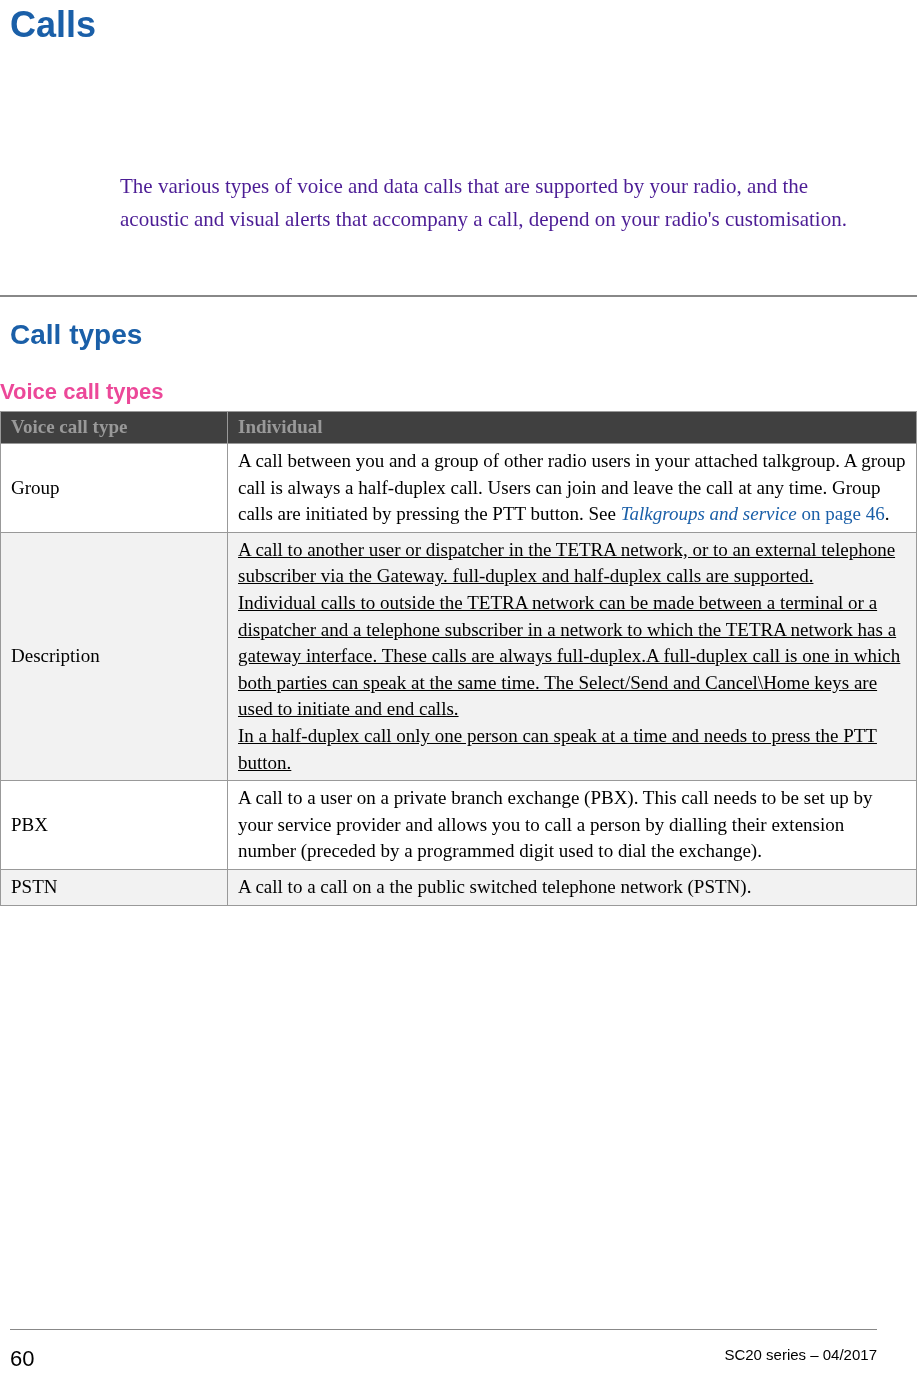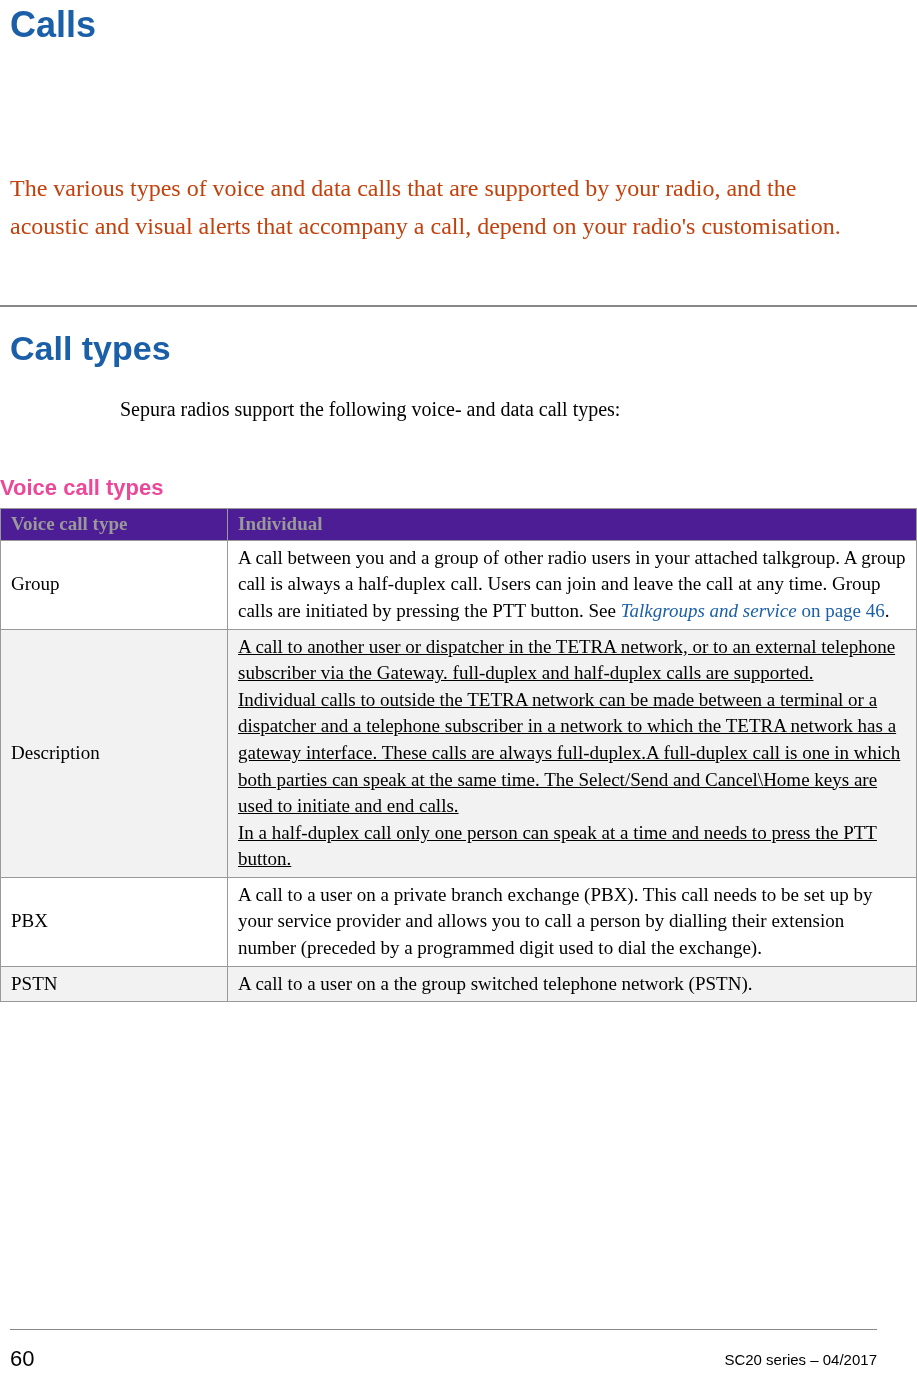--- a/index.html
+++ b/index.html
@@ -20,35 +20,36 @@
     .chapter-title {
       font-family: Arial, Helvetica, sans-serif;
       font-size: 36px;
       font-weight: bold;
       color: #1a5fa8;
       margin-top: 0;
       margin-bottom: 120px;
       padding-left: 0;
     }
     .body-text {
-      font-size: 24px;
+      font-size: 21px;
       line-height: 1.55;
-      color: #c2410c;
+      color: #4c1d95;
+      margin-left: 110px;
       margin-right: 0;
       margin-bottom: 60px;
     }
     .section-divider {
       border-top: 2px solid #888;
       margin-left: -10px;
       margin-right: -40px;
       margin-bottom: 18px;
     }
     .section-heading {
       font-family: Arial, Helvetica, sans-serif;
-      font-size: 34px;
+      font-size: 28px;
       font-weight: bold;
       color: #1a5fa8;
       margin-bottom: 22px;
     }
     .section-text {
       font-size: 20px;
       line-height: 1.55;
       color: #000;
       margin-left: 110px;
       margin-bottom: 48px;
@@ -85,40 +86,40 @@
       width: 227px;
     }
     table tr:nth-child(odd) td {
       background: #f2f2f2;
     }
     table tr:nth-child(even) td,
     table tr th {
       background: #fff;
     }
     table tr:first-child th {
-      background: #4c1d95;
+      background: #404040;
     }
     .link-text {
       color: #1a5fa8;
       font-style: italic;
     }
     .link-plain {
       color: #1a5fa8;
       font-style: normal;
     }
     .footer {
       position: absolute;
       bottom: 24px;
       left: 10px;
       right: 40px;
       border-top: 1px solid #888;
       padding-top: 14px;
       display: flex;
       justify-content: space-between;
-      align-items: center;
+      align-items: flex-start;
       font-family: Arial, Helvetica, sans-serif;
     }
     .page-number {
       font-size: 22px;
       color: #000;
     }
     .footer-right {
       font-size: 15px;
       color: #000;
     }
@@ -129,21 +130,20 @@
 <div class="page-container">
 
   <h1 class="chapter-title">Calls</h1>
 
   <p class="body-text">The various types of voice and data calls that are supported by your radio, and the acoustic and visual alerts that accompany a call, depend on your radio's customisation.</p>
 
   <div class="section-divider"></div>
 
   <h2 class="section-heading">Call types</h2>
 
-  <p class="section-text">Sepura radios support the following voice- and data call types:</p>
 
   <h3 class="subsection-heading">Voice call types</h3>
 
   <table>
     <tbody>
         <tr>
       <th>Voice call type</th>
       <th>Individual</th>
     </tr>
     <tr>
@@ -155,21 +155,21 @@
       <td style="white-space: pre-line; text-decoration: underline;">A call to another user or dispatcher in the TETRA network, or to an external telephone subscriber via the Gateway. full-duplex and half-duplex calls are supported.
 Individual calls to outside the TETRA network can be made between a terminal or a dispatcher and a telephone subscriber in a network to which the TETRA network has a gateway interface. These calls are always full-duplex.A full-duplex call is one in which both parties can speak at the same time. The Select/Send and Cancel\Home keys are used to initiate and end calls.
 In a half-duplex call only one person can speak at a time and needs to press the PTT button.</td>
     </tr>
     <tr>
       <td>PBX</td>
       <td>A call to a user on a private branch exchange (PBX). This call needs to be set up by your service provider and allows you to call a person by dialling their extension number (preceded by a programmed digit used to dial the exchange).</td>
     </tr>
     <tr>
       <td>PSTN</td>
-      <td>A call to a user on a the group switched telephone network (PSTN).</td>
+      <td>A call to a call on a the public switched telephone network (PSTN).</td>
     </tr>
   </tbody>
     </table>
 
 </div>
 
 <div class="footer">
   <span class="page-number">60</span>
   <span class="footer-right">SC20 series – 04/2017</span>
 </div>

